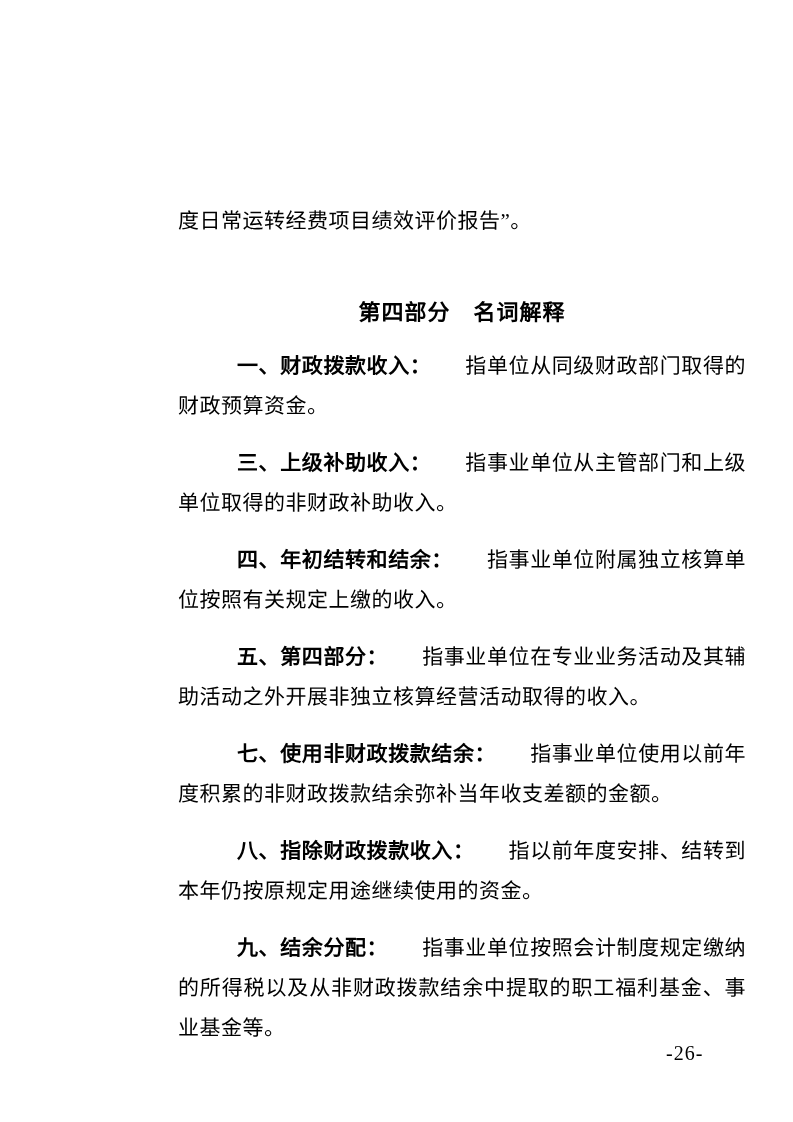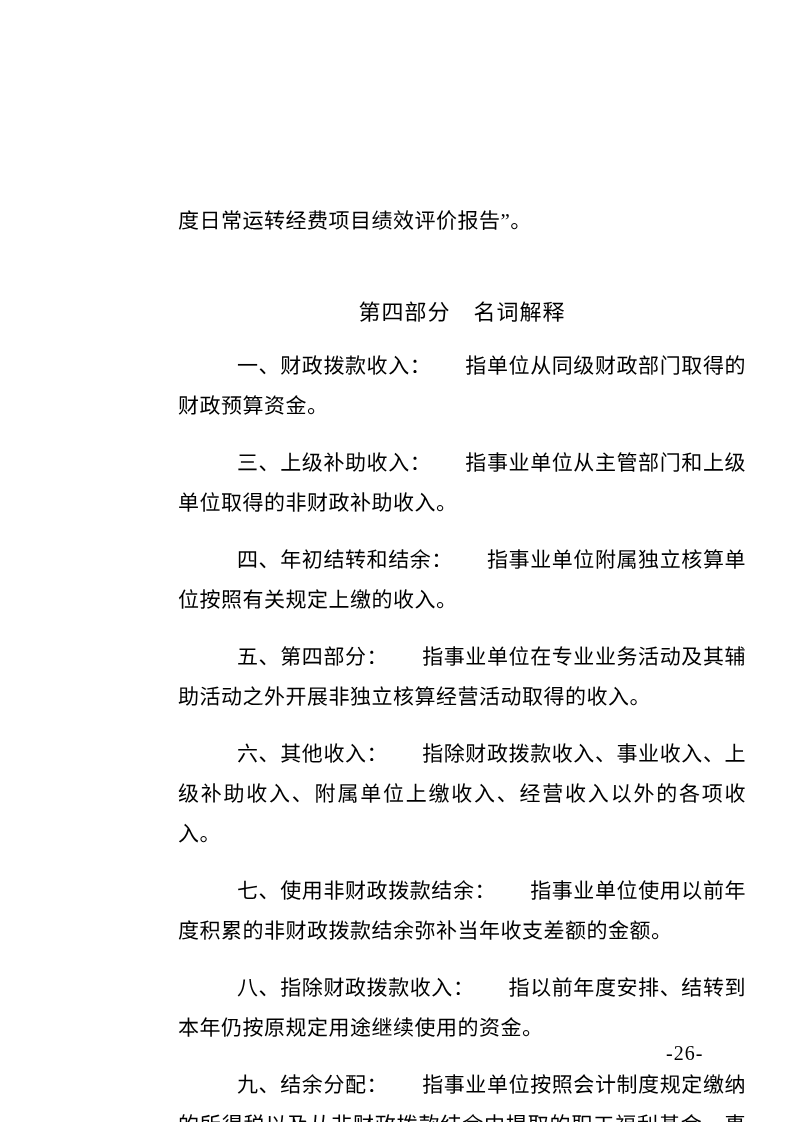--- a/index.html
+++ b/index.html
@@ -25,39 +25,39 @@
 
   .cont-line {
     font-size: 21px;
     line-height: 40px;
     letter-spacing: 0.5px;
     text-align: justify;
   }
 
   .section-title {
     font-family: "Liberation Sans", "DejaVu Sans", sans-serif;
-    font-weight: 400;
+    font-weight: 700;
     font-size: 22px;
     line-height: 32px;
     letter-spacing: 1px;
     text-align: center;
     margin: 56px 0 5px 0;
   }
 
   .term-para {
     font-size: 21px;
     line-height: 40px;
     letter-spacing: 0.5px;
     text-indent: 2em;
     text-align: justify;
   }
 
   .term-para .term {
     font-family: "Liberation Sans", "DejaVu Sans", sans-serif;
-    font-weight: 400;
+    font-weight: 700;
   }
 
   .page-number {
     position: absolute;
     left: 615px;
     top: 991px;
     font-size: 20px;
     line-height: 22px;
     letter-spacing: 1px;
     font-family: Liberation Serif, serif;
@@ -75,21 +75,20 @@
 
     <p class="term-para"><span class="term">一、财政拨款收入：</span><span>指单位从同级财政部门取得的财政预算资金。</span></p>
 
 
     <p class="term-para"><span class="term">三、上级补助收入：</span><span>指事业单位从主管部门和上级单位取得的非财政补助收入。</span></p>
 
     <p class="term-para"><span class="term">四、年初结转和结余：</span><span>指事业单位附属独立核算单位按照有关规定上缴的收入。</span></p>
 
     <p class="term-para"><span class="term">五、第四部分：</span><span>指事业单位在专业业务活动及其辅助活动之外开展非独立核算经营活动取得的收入。</span></p>
 
-    <p class="term-para"><span class="term">六、其他收入：</span><span>指除财政拨款收入、事业收入、上级补助收入、附属单位上缴收入、经营收入以外的各项收入。</span></p>
 
     <p class="term-para"><span class="term">七、使用非财政拨款结余：</span><span>指事业单位使用以前年度积累的非财政拨款结余弥补当年收支差额的金额。</span></p>
 
     <p class="term-para"><span class="term">八、指除财政拨款收入：</span><span>指以前年度安排、结转到本年仍按原规定用途继续使用的资金。</span></p>
 
     <p class="term-para"><span class="term">九、结余分配：</span><span>指事业单位按照会计制度规定缴纳的所得税以及从非财政拨款结余中提取的职工福利基金、事业基金等。</span></p>
 
   </div>
 
   <div class="page-number">-26-</div>

